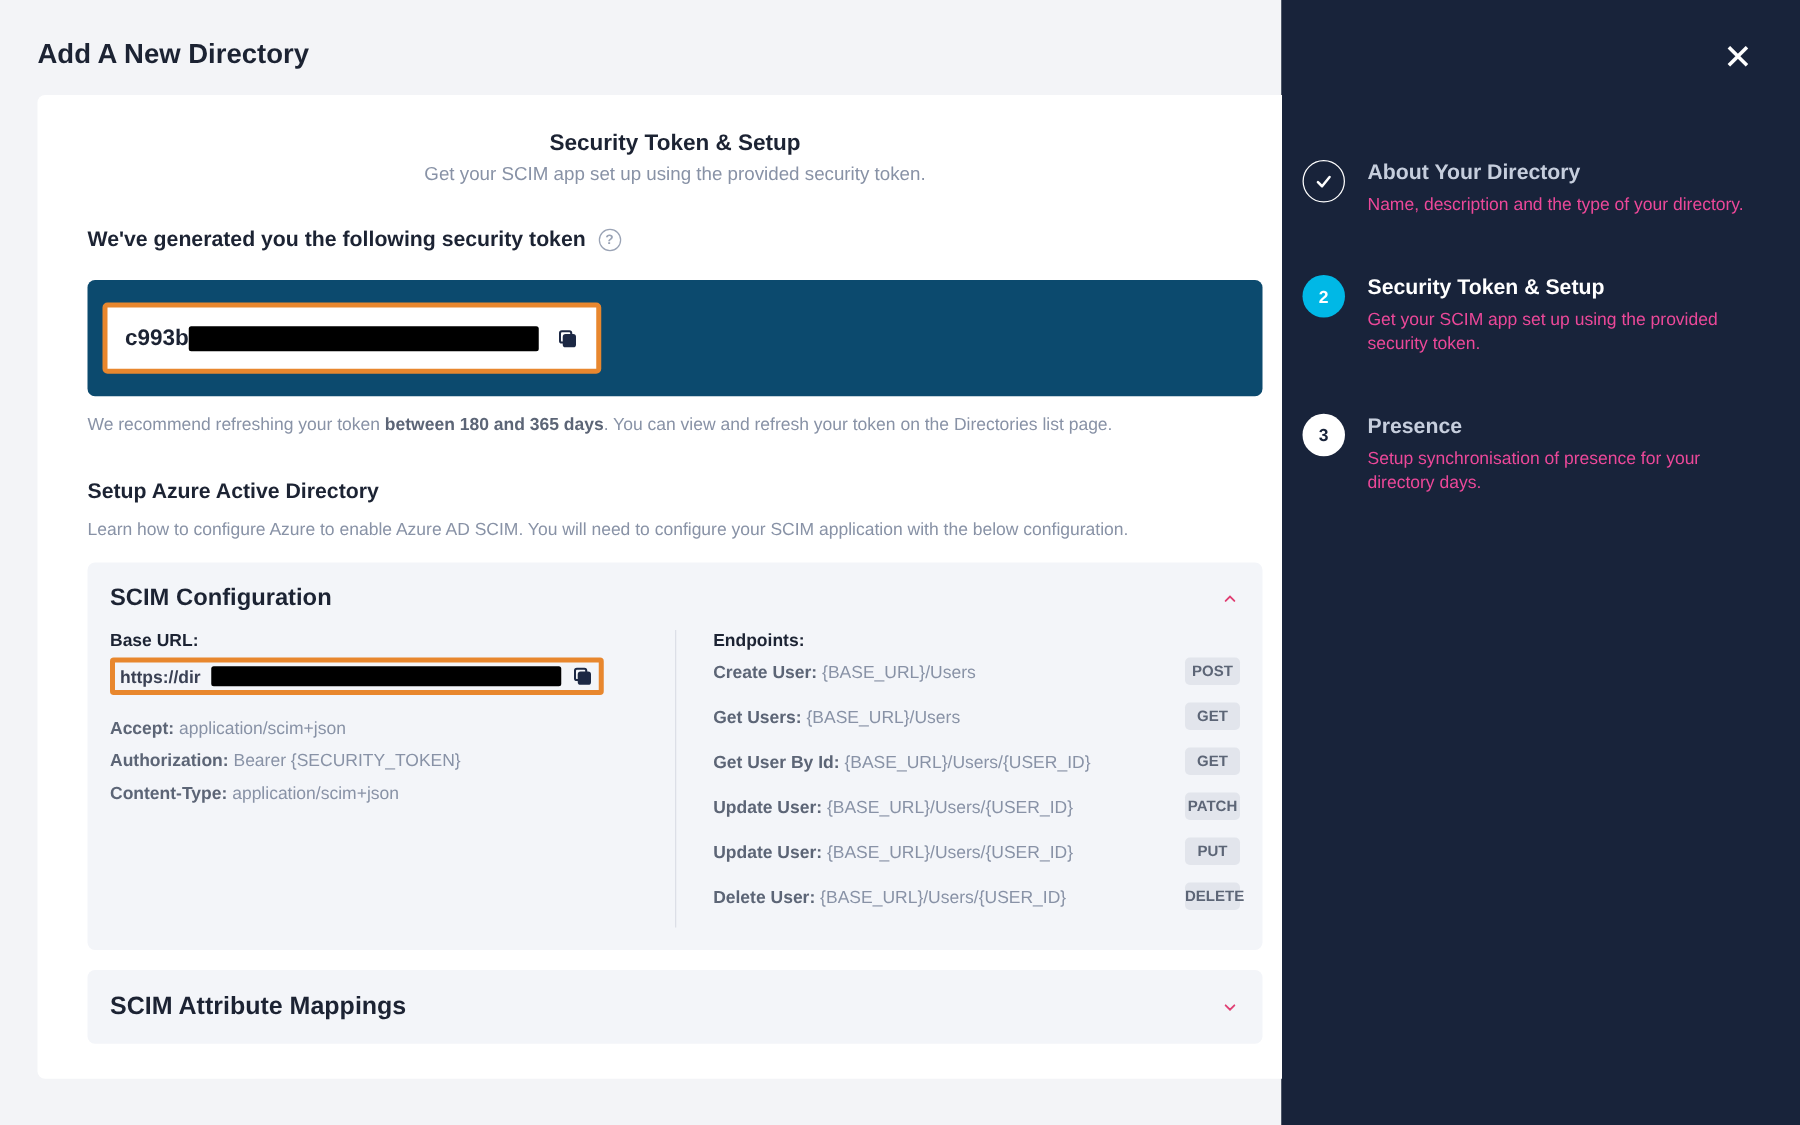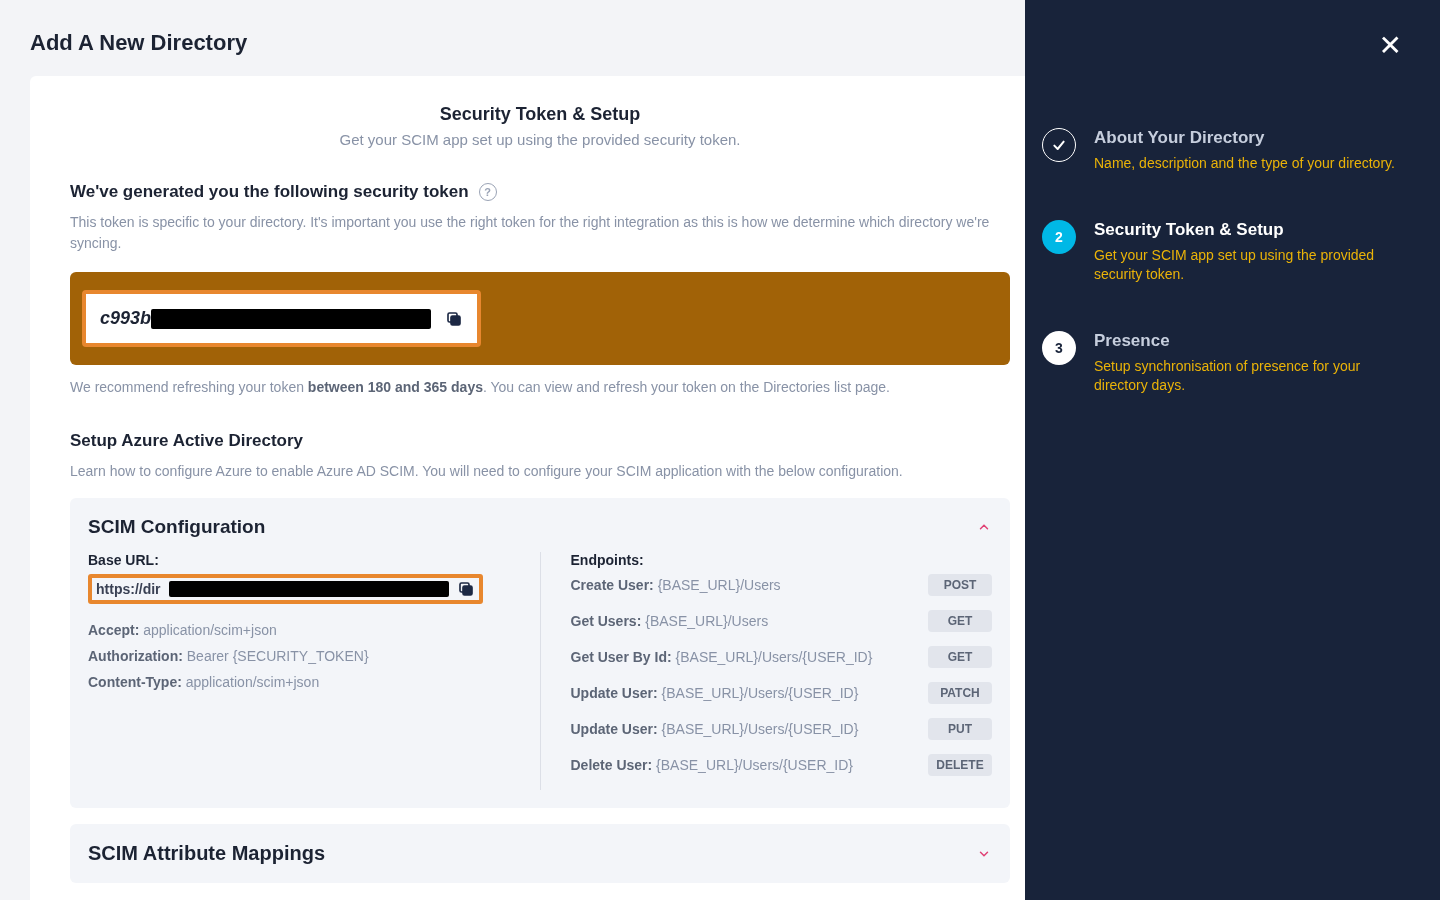--- a/index.html
+++ b/index.html
@@ -6,21 +6,21 @@
     body { font-family: -apple-system, BlinkMacSystemFont, "Segoe UI", Arial, sans-serif; background: #f3f4f7; color: #1e293b; width: 1440px; height: 900px; overflow: hidden; }
     .page { display: flex; height: 100%; }
     .main { flex: 1; padding: 30px 0 30px 30px; overflow-y: auto; }
     .main h1 { font-size: 22px; font-weight: 700; color: #1c2333; margin-bottom: 20px; }
     .card { background: #fff; border-radius: 6px; padding: 28px 40px; width: 1020px; }
     .section-title { text-align: center; font-weight: 700; font-size: 18px; color: #1c2333; margin-bottom: 6px; }
     .section-sub { text-align: center; color: #8892a6; font-size: 15px; margin-bottom: 34px; }
     .sub-header { font-weight: 700; font-size: 17px; color: #1c2333; margin-bottom: 4px; display: inline-flex; align-items: center; gap: 10px; }
     .help-circle { width: 18px; height: 18px; border: 1.5px solid #9aa3b5; border-radius: 50%; display: inline-flex; align-items: center; justify-content: center; font-size: 11px; color: #9aa3b5; }
     .muted { color: #8892a6; font-size: 14px; line-height: 1.5; }
-    .token-box { background: #a16207; border-radius: 6px; margin-top: 18px; padding: 18px 12px 18px 12px; font-style: italic; }
+    .token-box { background: #0c4a6e; border-radius: 6px; margin-top: 18px; padding: 18px 12px 18px 12px; }
     .token-highlight { display: inline-flex; align-items: center; gap: 14px; border: 4px solid #e8872e; background: #fff; border-radius: 4px; padding: 14px 14px; }
     .token-text { font-size: 18px; font-weight: 600; color: #1c2333; }
     .redact { display: inline-block; background: #000; height: 20px; vertical-align: middle; border-radius: 2px; }
     .token-text .redact { width: 280px; }
     .copy-icon { width: 18px; height: 18px; color: #1c2844; cursor: pointer; }
     .copy-icon svg { width: 18px; height: 18px; }
     .note { margin-top: 14px; font-size: 14px; color: #8892a6; }
     .note strong { color: #5c6576; font-weight: 700; }
     .block { margin-top: 36px; }
     .panel { background: #f3f5f9; border-radius: 6px; margin-top: 16px; padding: 18px 18px; }
@@ -31,51 +31,50 @@
     .col { flex: 1; font-size: 14px; }
     .col .label { font-weight: 700; color: #1c2333; margin-bottom: 6px; }
     .baseurl { display: inline-flex; align-items: center; gap: 8px; border: 4px solid #e8872e; background: transparent; padding: 2px 4px; border-radius: 3px; }
     .baseurl .redact { width: 280px; height: 16px; }
     .headers-list { margin-top: 18px; }
     .headers-list .hdr { margin-top: 10px; color: #8892a6; }
     .headers-list .hdr b { color: #5c6576; font-weight: 700; }
     .endpoints .row { display: flex; justify-content: space-between; align-items: center; margin-bottom: 14px; }
     .endpoints .row .ep { color: #8892a6; }
     .endpoints .row .ep b { color: #5c6576; font-weight: 700; }
-    .method { background: #e2e5ec; border-radius: 4px; font-size: 12px; font-weight: 700; color: #5c6576; padding: 4px 0; width: 64px; text-align: center; }
+    .method { background: #e2e5ec; border-radius: 4px; font-size: 12px; font-weight: 700; color: #5c6576; padding: 4px 0; width: 44px; text-align: center; }
     .divider { width: 1px; background: #dcdfe7; }
     .collapsed-panel { background: #f3f5f9; border-radius: 6px; margin-top: 16px; padding: 18px 18px; display: flex; justify-content: space-between; align-items: center; }
     .side { width: 415px; background: #18233a; color: #fff; padding: 44px 28px 0 54px; position: relative; }
     .close { position: absolute; top: 32px; right: 38px; color: #fff; cursor: pointer; font-size: 28px; line-height: 1; }
     .step { display: flex; gap: 18px; margin-bottom: 46px; position: relative; }
     .step .badge { width: 34px; height: 34px; border-radius: 50%; display: flex; align-items: center; justify-content: center; font-size: 14px; font-weight: 700; flex-shrink: 0; margin-left: -37px; }
     .badge.done { background: #18233a; border: 1px solid #fff; color: #fff; }
     .badge.active { background: #00b8e6; color: #fff; }
     .badge.todo { background: #fff; color: #18233a; }
     .step-body .st-title { font-weight: 700; font-size: 17px; margin-bottom: 6px; }
-    .step-body .st-desc { color: #eab308; font-size: 14px; line-height: 1.4; }
+    .step-body .st-desc { color: #ec4899; font-size: 14px; line-height: 1.4; }
     .step.dim .st-title { color: #c6cedd; }
     .steps { margin-top: 84px; }
   </style>
 </head>
 <body>
 
 <div class="page">
   <div class="main">
     <h1>Add A New Directory</h1>
 
     <div class="card">
       <div class="section-title">Security Token &amp; Setup</div>
       <div class="section-sub">Get your SCIM app set up using the provided security token.</div>
 
       <div class="sub-header">
         <span>We've generated you the following security token</span>
         <span class="help-circle">?</span>
       </div>
-      <div class="muted" style="margin-top:6px;">This token is specific to your directory. It's important you use the right token for the right integration as this is how we determine which directory we're syncing.</div>
 
       <div class="token-box">
         <div class="token-highlight">
           <span class="token-text">
             <span>c993b</span><span class="redact"></span>
           </span>
           <span class="copy-icon">
             <svg viewBox="0 0 24 24" fill="none" stroke="currentColor" stroke-width="2.2">
                 <rect x="8" y="8" width="12" height="12" rx="2" fill="currentColor"></rect>
                 <rect x="4" y="4" width="12" height="12" rx="2" fill="none"></rect>

